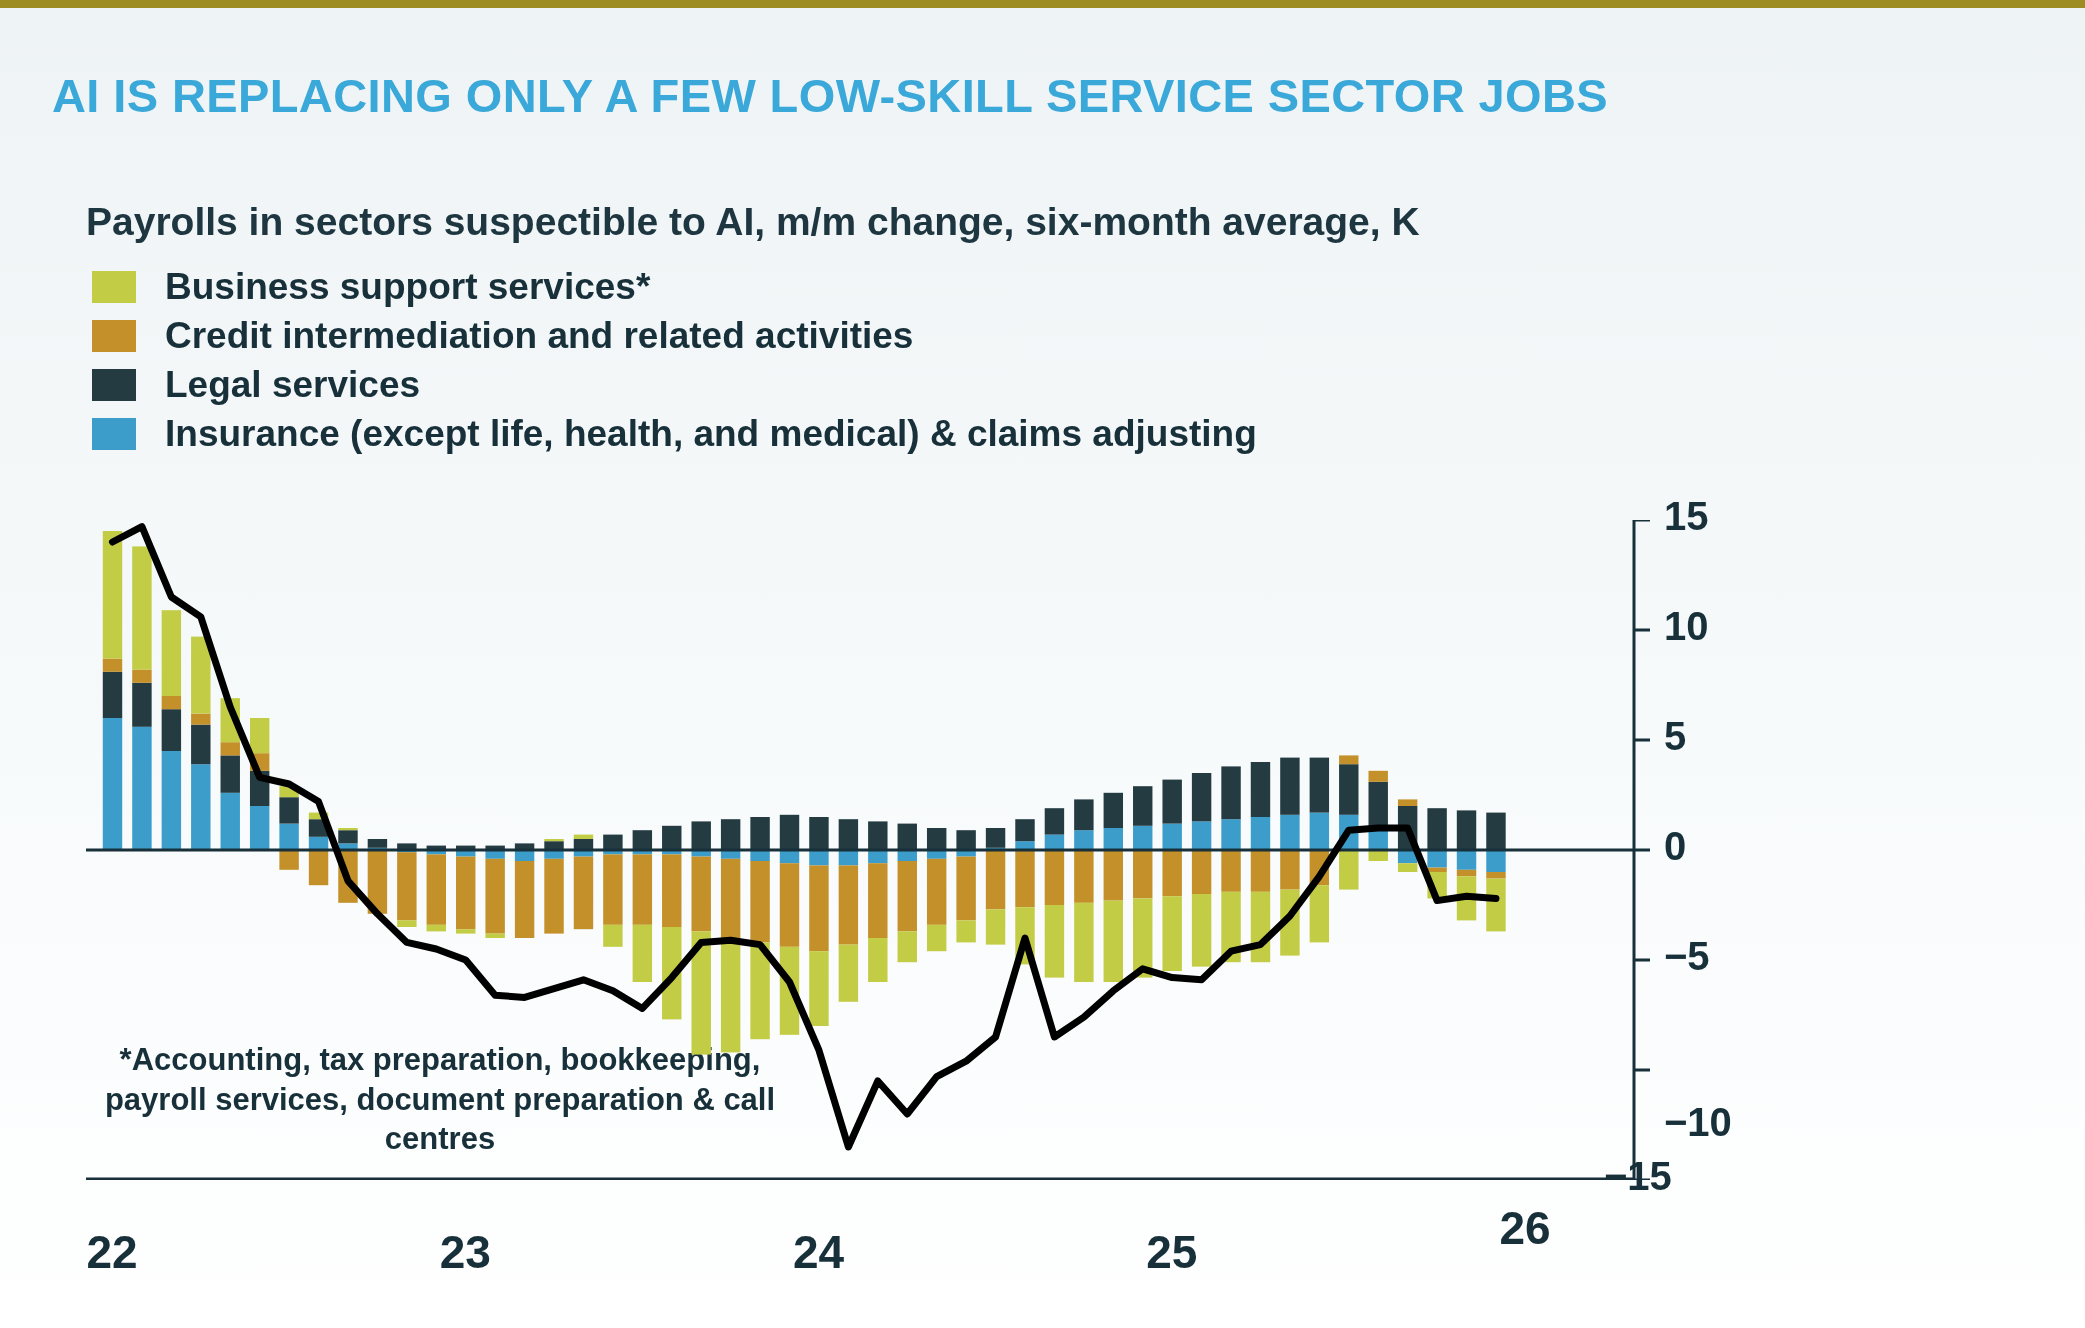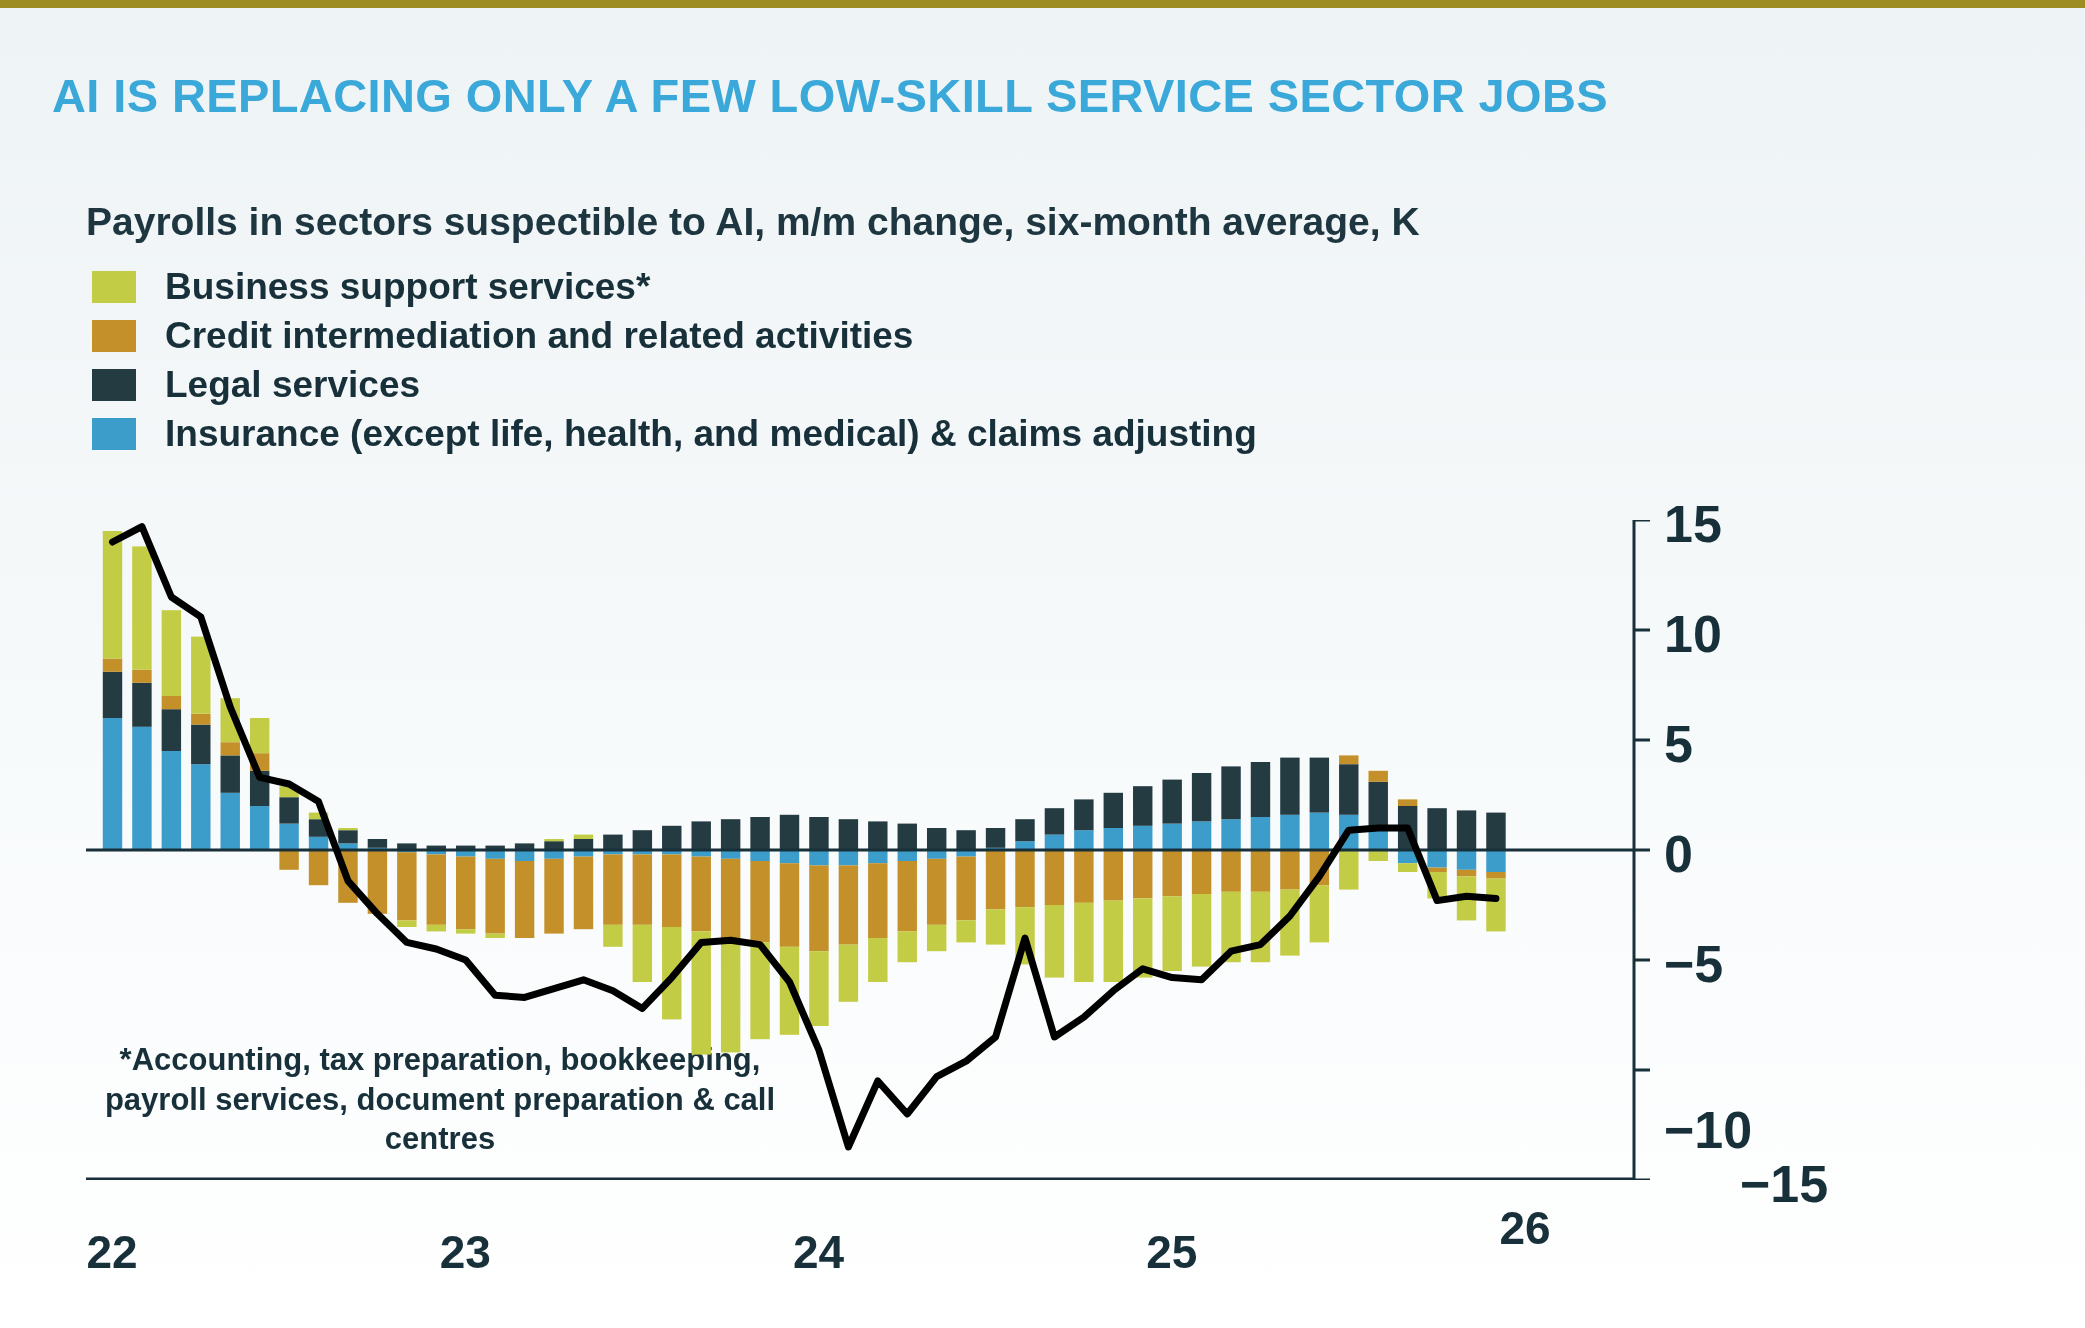--- a/index.html
+++ b/index.html
@@ -112,21 +112,21 @@
     top: 1040px;
     width: 680px;
     text-align: center;
     font-size: 31px;
     font-weight: bold;
     line-height: 1.28;
     color: #17303a;
   }
   .ytick {
     position: absolute;
-    font-size: 52px;
+    font-size: 40px;
     font-weight: bold;
     color: #17303a;
     text-align: center;
   }
   .xtick {
     position: absolute;
     font-size: 46px;
     font-weight: bold;
     color: #17303a;
     margin-top: 25px;
@@ -372,21 +372,21 @@
       </svg>
   </div>
 
   <div id="ylabels">
       <div class="ytick" style="left: 1664px; top: 494px;">15</div>
       <div class="ytick" style="left: 1664px; top: 604px;">10</div>
       <div class="ytick" style="left: 1664px; top: 714px;">5</div>
       <div class="ytick" style="left: 1664px; top: 824px;">0</div>
       <div class="ytick" style="left: 1664px; top: 934px;">−5</div>
       <div class="ytick" style="left: 1664px; top: 1100px;">−10</div>
-      <div class="ytick" style="left: 1740px; top: 1154px;">−15</div>
+      <div class="ytick" style="left: 1604px; top: 1154px;">−15</div>
     </div>
   <div id="xlabels">
       <div class="xtick" style="left: 86.4919px; top: 1200px;">22</div>
       <div class="xtick" style="left: 439.718px; top: 1200px;">23</div>
       <div class="xtick" style="left: 792.944px; top: 1200px;">24</div>
       <div class="xtick" style="left: 1146.17px; top: 1200px;">25</div>
       <div class="xtick" style="left: 1499.4px; top: 1176px;">26</div>
     </div>
 
 </div>

